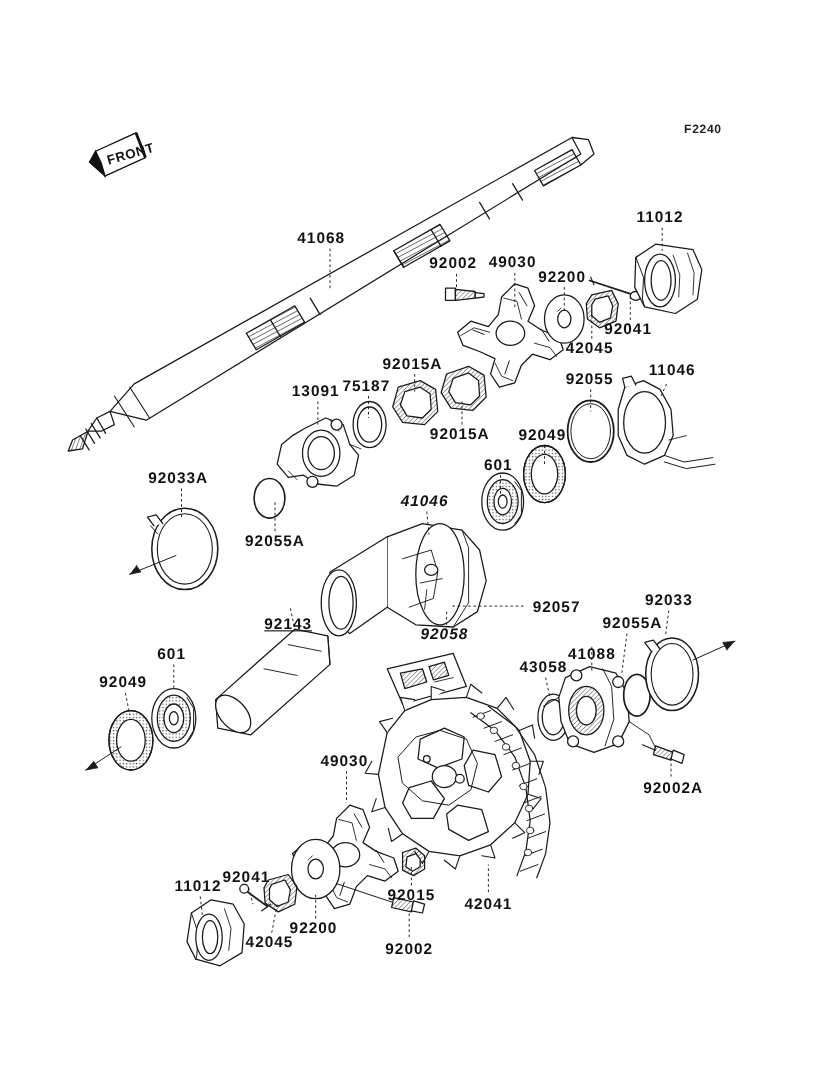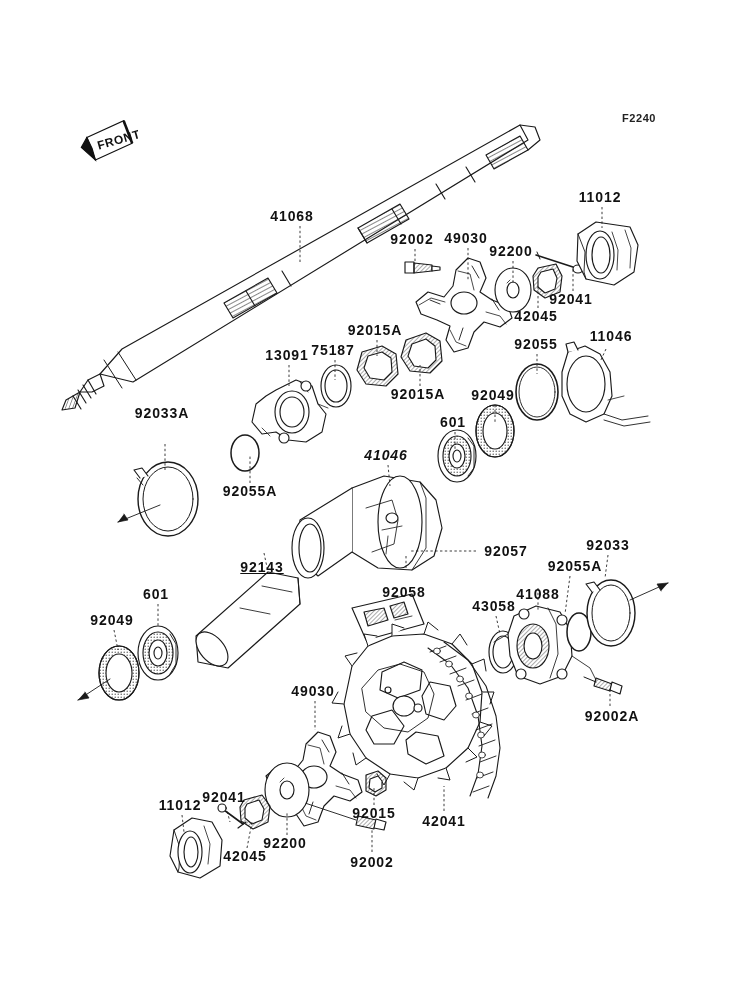--- a/index.html
+++ b/index.html
@@ -473,28 +473,28 @@
       <div class="label" style="left: 571px; top: 299px;">92041</div>
       <div class="label" style="left: 600px; top: 197px;">11012</div>
       <div class="label" style="left: 611px; top: 336px;">11046</div>
       <div class="label" style="left: 536px; top: 344px; text-align: center;">92055</div>
       <div class="label" style="left: 493px; top: 395px;">92049</div>
       <div class="label" style="left: 453px; top: 422px;">601</div>
       <div class="label" style="left: 375px; top: 330px;">92015A</div>
       <div class="label" style="left: 333px; top: 350px;">75187</div>
       <div class="label" style="left: 287px; top: 355px;">13091</div>
       <div class="label" style="left: 418px; top: 394px;">92015A</div>
-      <div class="label" style="left: 162px; top: 413px;">92033A</div>
+      <div class="label" style="left: 162px; top: 434px;">92033A</div>
       <div class="label" style="left: 250px; top: 491px;">92055A</div>
       <div class="label" style="left: 386px; top: 455px; font-style: italic;">41046</div>
       <div class="label" style="left: 262px; top: 567px; text-decoration: underline;">92143</div>
       <div class="label" style="left: 156px; top: 594px;">601</div>
       <div class="label" style="left: 112px; top: 620px;">92049</div>
       <div class="label" style="left: 506px; top: 551px;">92057</div>
-      <div class="label" style="left: 404px; top: 592px;">92058</div>
+      <div class="label" style="left: 404px; top: 576px; font-style: italic;">92058</div>
       <div class="label" style="left: 608px; top: 545px;">92033</div>
       <div class="label" style="left: 575px; top: 566px;">92055A</div>
       <div class="label" style="left: 538px; top: 594px;">41088</div>
       <div class="label" style="left: 494px; top: 606px;">43058</div>
       <div class="label" style="left: 612px; top: 716px;">92002A</div>
       <div class="label" style="left: 313px; top: 691px;">49030</div>
       <div class="label" style="left: 374px; top: 813px;">92015</div>
       <div class="label" style="left: 372px; top: 862px;">92002</div>
       <div class="label" style="left: 444px; top: 821px;">42041</div>
       <div class="label" style="left: 180px; top: 805px;">11012</div>

